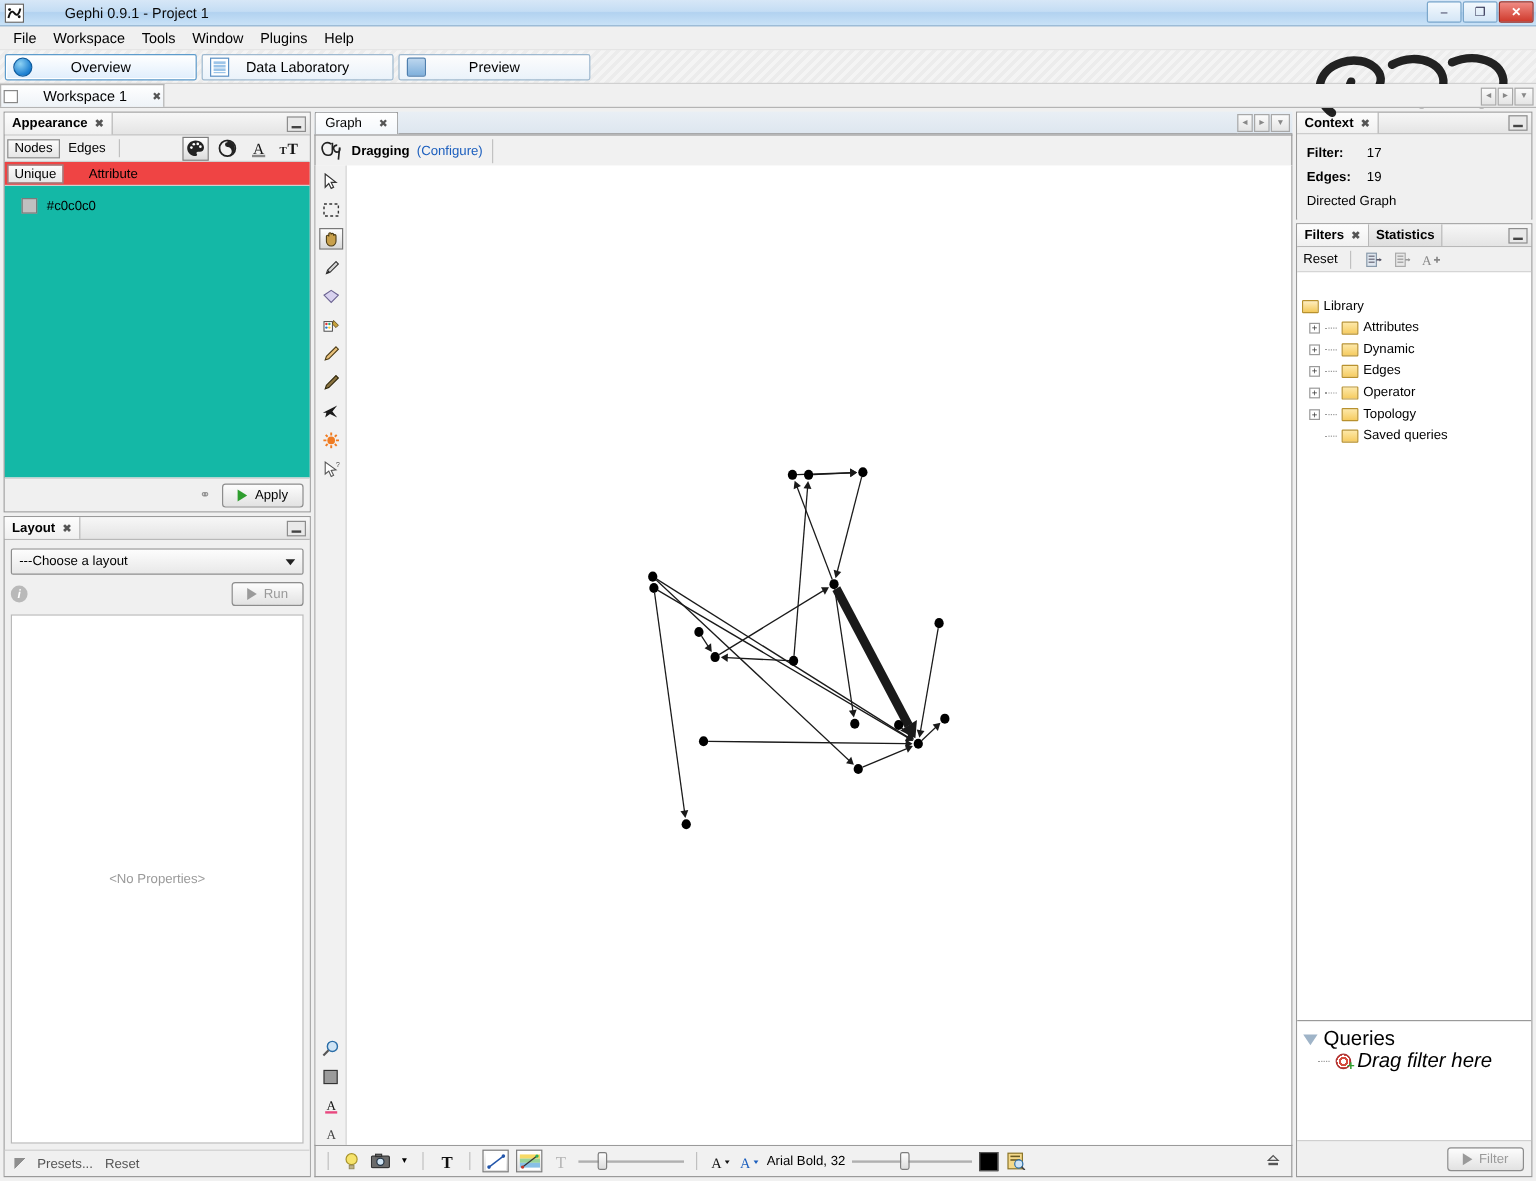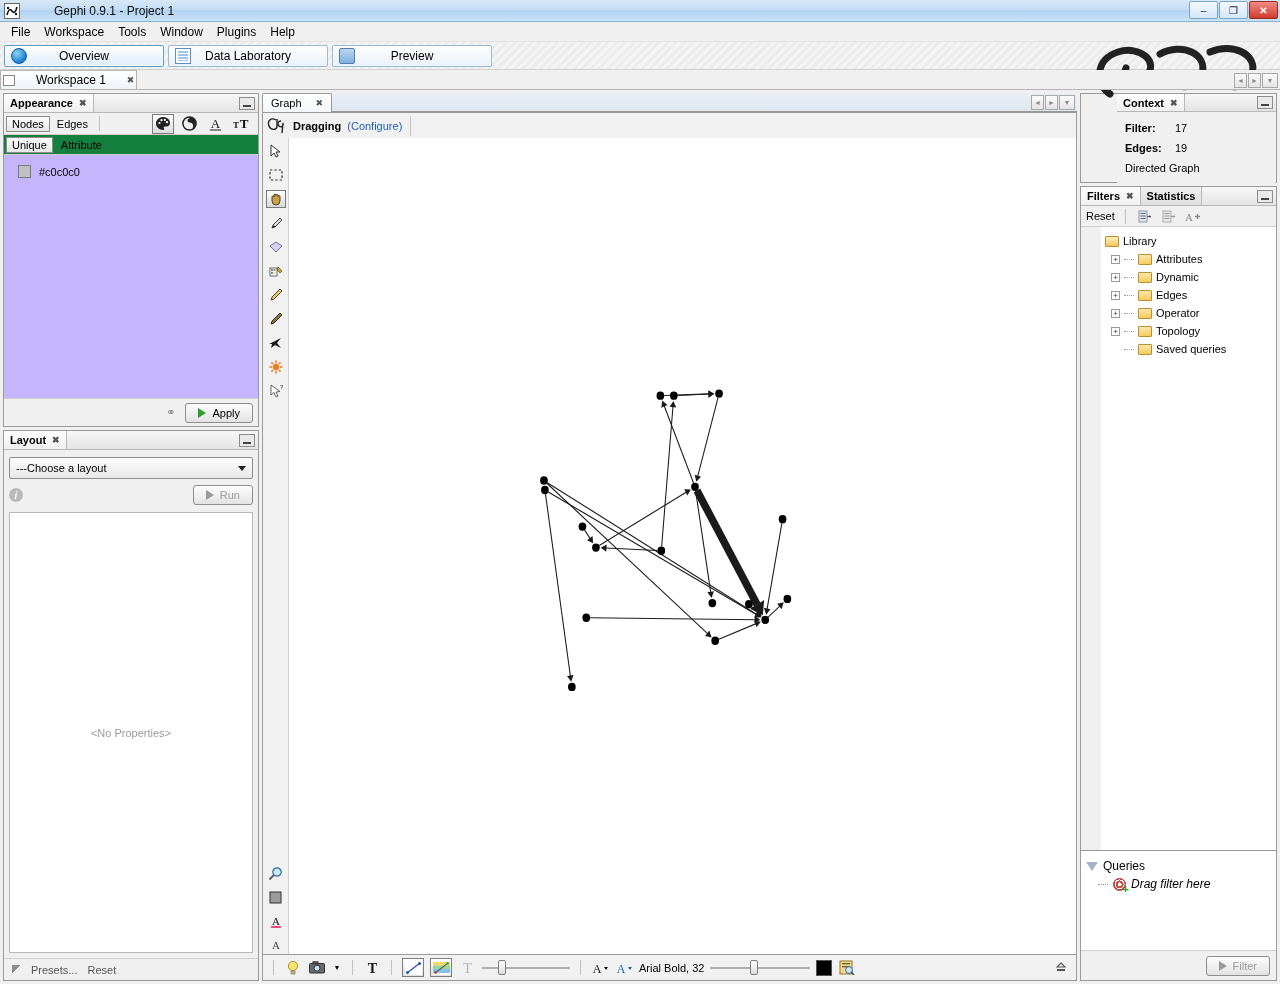--- a/index.html
+++ b/index.html
@@ -177,24 +177,24 @@
   .seg.on { border: 1px solid #8d8d8d; background: linear-gradient(to bottom,#fbfbfb,#e6e6e6); }
   .vsep { width: 1px; height: 15px; background: #c0c0c0; margin: 0 4px; }
   .app-icons { margin-left: auto; display: flex; align-items: center; gap: 4px; padding-right: 4px; }
   .icbtn {
     width: 22px; height: 20px; display:flex; align-items:center; justify-content:center;
     cursor:pointer; border:1px solid transparent;
   }
   .icbtn.sel { border:1px solid #7d7d7d; background: linear-gradient(to bottom,#ffffff,#dcdcdc); }
 
   .app-subrow {
-    height: 20px; display: flex; align-items: center; gap: 2px;
-    padding: 0 2px; border-bottom: 1px solid #cfcfcf; background: #15803d;
-  }
-  .app-body { flex: 1; background: #c4b5fd; padding: 10px 0 0 14px; }
+    height: 20px; display: flex; align-items: center; gap: 15px;
+    padding: 0 2px; border-bottom: 1px solid #cfcfcf; background: #ef4444;
+  }
+  .app-body { flex: 1; background: #14b8a6; padding: 10px 0 0 14px; }
   .swatch-row { display:flex; align-items:center; gap:8px; font-size:11px; }
   .swatch { width: 13px; height: 13px; background: #c0c0c0; border: 1px solid #7a7a7a; }
 
   .app-foot {
     height: 28px; border-top: 1px solid #cfcfcf;
     display: flex; align-items: center; justify-content: flex-end;
     gap: 10px; padding-right: 5px; background: #f0f0f0;
   }
   .link-ico { color:#8b8b8b; font-size: 11px; cursor:pointer; }
   .btn3d {
@@ -287,46 +287,46 @@
   .slider { position:relative; height:16px; display:flex; align-items:center; }
   .slider .track { height:2px; background:#b0b0b0; }
   .slider .knob {
     position:absolute; width:8px; height:15px; background:linear-gradient(to bottom,#fdfdfd,#dcdcdc);
     border:1px solid #7d7d7d; border-radius:2px; cursor:pointer;
   }
   .blackbox { width:16px;height:16px;background:#000;border:1px solid #555;cursor:pointer; }
 
   
   .rightcol { width: 197px; display:flex; flex-direction:column; gap:3px; }
-  .context-panel { height: 90px; padding-left: 36px; }
+  .context-panel { height: 90px; }
   .ctx-body { padding: 6px 8px; background:#f0f0f0; font-size:11px; line-height:20px; }
   .ctx-row b { display:inline-block; min-width: 44px; }
   .ctx-val { margin-left: 6px; }
 
   .filters-panel { flex: 1; display:flex; flex-direction:column; }
   .filters-toolrow {
     height: 21px; display:flex; align-items:center; gap:6px;
     padding: 0 5px; border-bottom:1px solid #cfcfcf; background:#f0f0f0; font-size:11px;
   }
-  .lib-tree { flex:1; background:#fff; padding: 5px 4px; font-size:11px; overflow:hidden;margin-left:20px; }
+  .lib-tree { flex:1; background:#fff; padding: 19px 4px; font-size:11px; overflow:hidden; }
   .tree-row { display:flex; align-items:center; gap:4px; height: 18px; }
   .tree-row.child { padding-left: 6px; }
   .expander {
     width:9px;height:9px;border:1px solid #9a9a9a;background:#fff;
     display:flex;align-items:center;justify-content:center;font-size:8px;line-height:7px;color:#333;cursor:pointer;
   }
   .dots { width: 10px; border-bottom: 1px dotted #9a9a9a; height: 1px; }
   .folder {
     width:14px;height:11px;border:1px solid #b8912e;border-radius:1px;
     background:linear-gradient(to bottom,#fde8a8,#f6cc61);
   }
   .folder.open { background:linear-gradient(to bottom,#ffeec0,#f3c95a); }
 
   .queries-box {
-    height: 100px; border-top:1px solid #9a9a9a; background:#fff; padding: 6px 5px; font-size:12px;
+    height: 100px; border-top:1px solid #9a9a9a; background:#fff; padding: 6px 5px; font-size:17px;
   }
   .q-row { display:flex; align-items:center; gap:5px; height:18px; }
   .funnel {
     width:0;height:0;border-left:6px solid transparent;border-right:6px solid transparent;border-top:9px solid #9fb4c8;
   }
   .target-ico {
     width:13px;height:13px;border-radius:50%;
     background: radial-gradient(circle, #fff 0 2px, #d64b3e 2px 4px, #fff 4px 5px, #d64b3e 5px 7px);
     border:1px solid #a33;
     position:relative;

